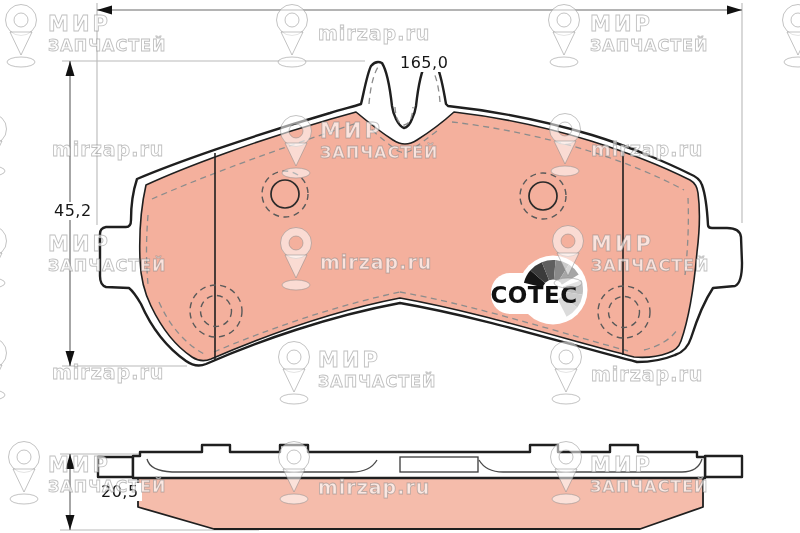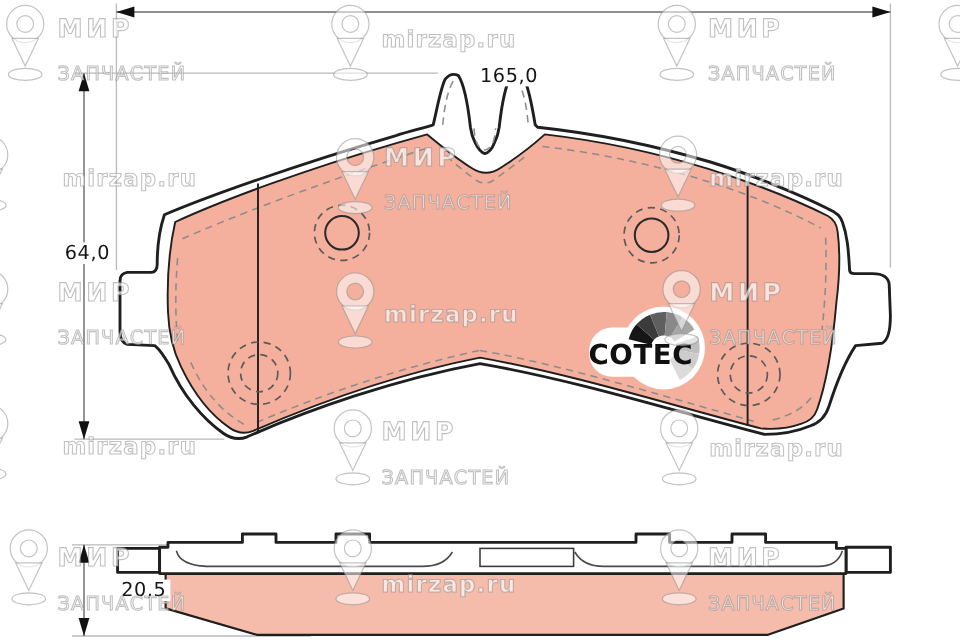--- a/index.html
+++ b/index.html
@@ -25,21 +25,21 @@
     padding:0 3px;line-height:18px;letter-spacing:0.5px;
   }
   #watermark-layer{position:absolute;left:0;top:0;width:732px;height:533px;pointer-events:none;}
   .wm-item{position:absolute;}
   .wm-text{
     position:absolute;white-space:nowrap;
     color:rgba(255,255,255,0.65);
     -webkit-text-stroke:0.9px rgba(135,135,135,0.52);
   }
   .wm-name-l1{font-size:21px;font-weight:bold;letter-spacing:3px;line-height:21px;}
-  .wm-name-l2{font-size:16px;font-weight:normal;letter-spacing:1px;line-height:16px;margin-top:19px;}
+  .wm-name-l2{font-size:16px;font-weight:bold;letter-spacing:1px;line-height:16px;margin-top:3px;}
   .wm-site{font-size:19px;font-weight:bold;letter-spacing:1px;line-height:20px;}
   .cotec-text{font-family:"DejaVu Sans","Liberation Sans",sans-serif;font-weight:bold;}
 </style>
 </head>
 <body>
 
 <div id="canvas" style="--friction: #f4b09d; --friction-side: #f5bcab; --outline: #1f1f1f; --dash: #8c8c8c; --dimline: #6b6b6b; --extline: #b9b9b9;">
 
   <svg id="drawing" width="800" height="533" viewBox="0 0 800 533" xmlns="http://www.w3.org/2000/svg">
 
@@ -197,21 +197,21 @@
         L530,452 L530,445 L558,445 L558,452
         L610,452 L610,445 L638,445 L638,452
         L697,452 L697,457 L705,457 L705,478 Z"></path>
       <path class="innercontour" d="M147,459 Q150,471 172,472 L352,472 Q370,472 377,460"></path>
       <path class="innercontour" d="M479,460 Q486,472 503,472 L682,472 Q698,472 702,459"></path>
       <rect class="notchrect" x="400" y="457" width="78" height="15"></rect>
     </g>
   </svg>
 
   <div class="dim-label" style="left:397px;top:14px;margin-top:40px;">165,0</div>
-  <div class="dim-label" style="left:51px;top:202px;">64,0</div>
+  <div class="dim-label" style="left:51px;top:202px;">45,2</div>
   <div class="dim-label" style="left:51px;top:483px;margin-left:47px;">20,5</div>
 
   <div id="watermark-layer">
       <div class="wm-item" style="left: 2px; top: 3px;"><svg width="38" height="66" viewBox="0 0 38 66" xmlns="http://www.w3.org/2000/svg">
   <path fill-rule="evenodd" fill="rgba(255,255,255,0.55)" stroke="rgba(135,135,135,0.5)" stroke-width="1" d="M34.5,17a15.5,15.5 0 1,0 -31,0a15.5,15.5 0 1,0 31,0 M26,17a7,7 0 1,1 -14,0a7,7 0 1,1 14,0"></path>
   <path fill="rgba(255,255,255,0.55)" stroke="rgba(135,135,135,0.5)" stroke-width="1" d="M8,29 L19,52 L30,29 Z"></path>
   <ellipse cx="19" cy="59" rx="14" ry="5" fill="rgba(255,255,255,0.55)" stroke="rgba(135,135,135,0.5)" stroke-width="1"></ellipse>
 </svg></div>
       <div class="wm-item wm-text" style="left: 48px; top: 14px;">
         <div class="wm-name-l1">МИР</div>

